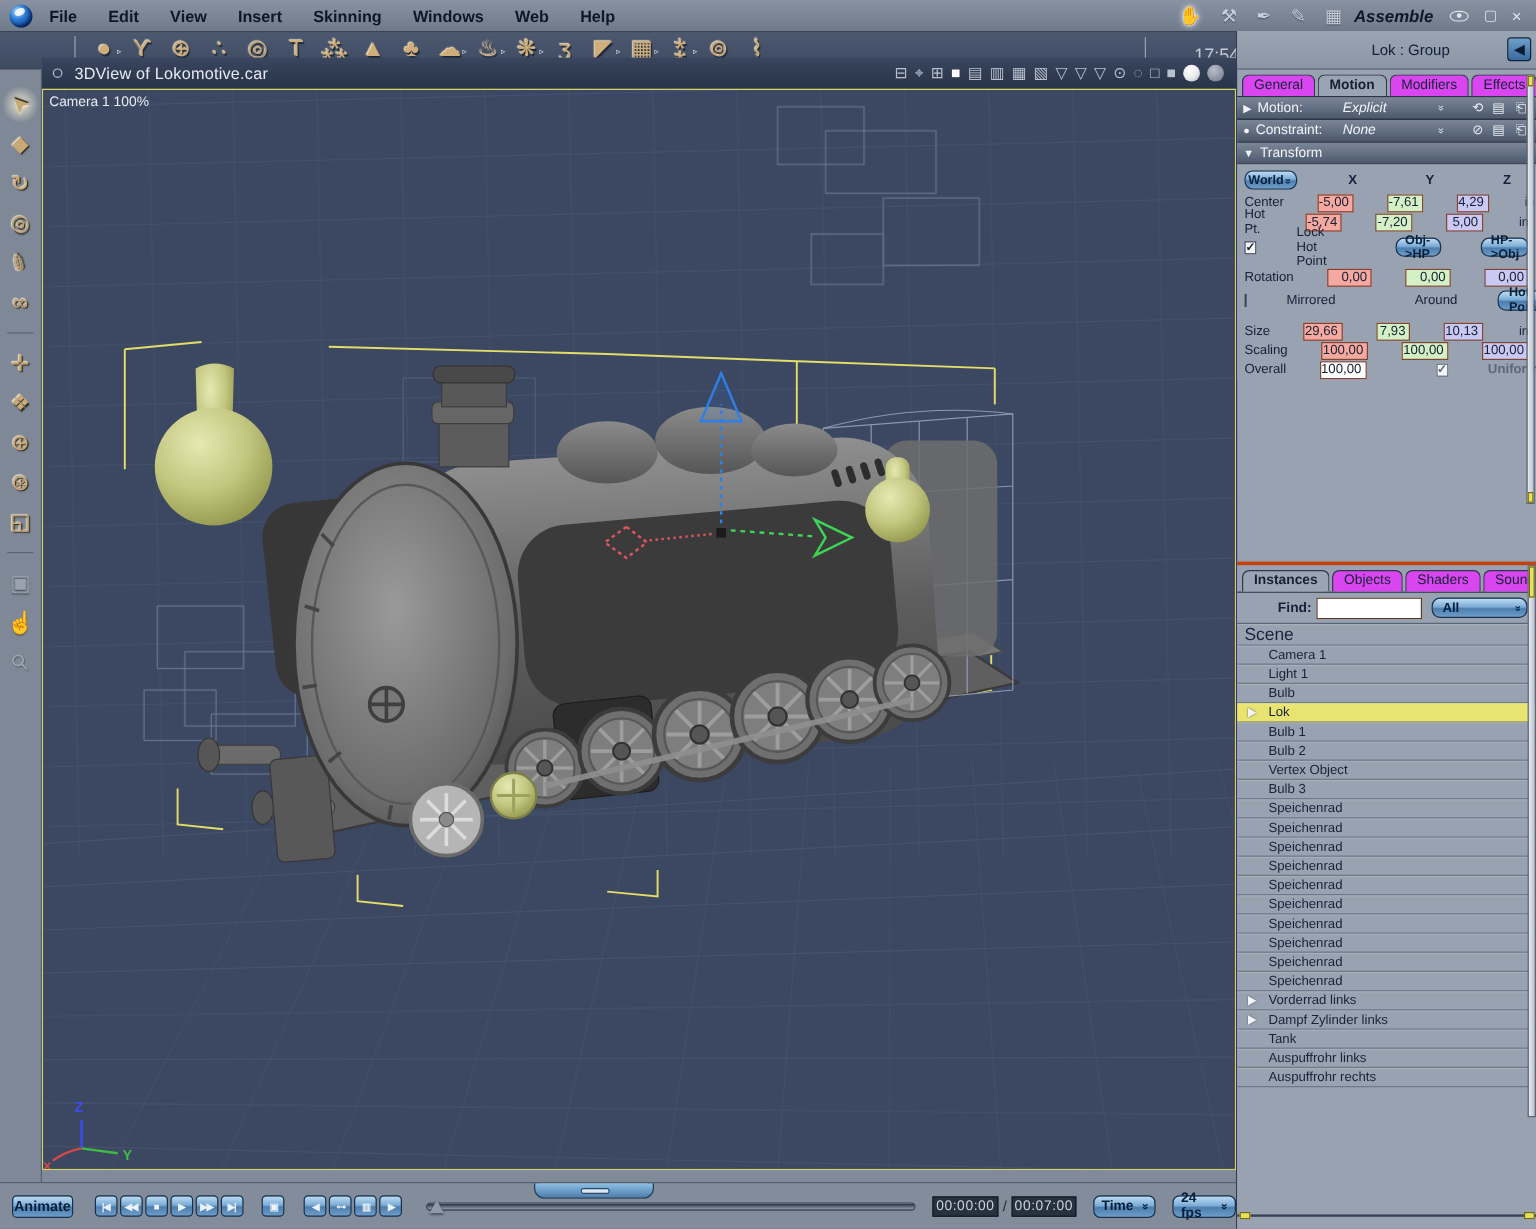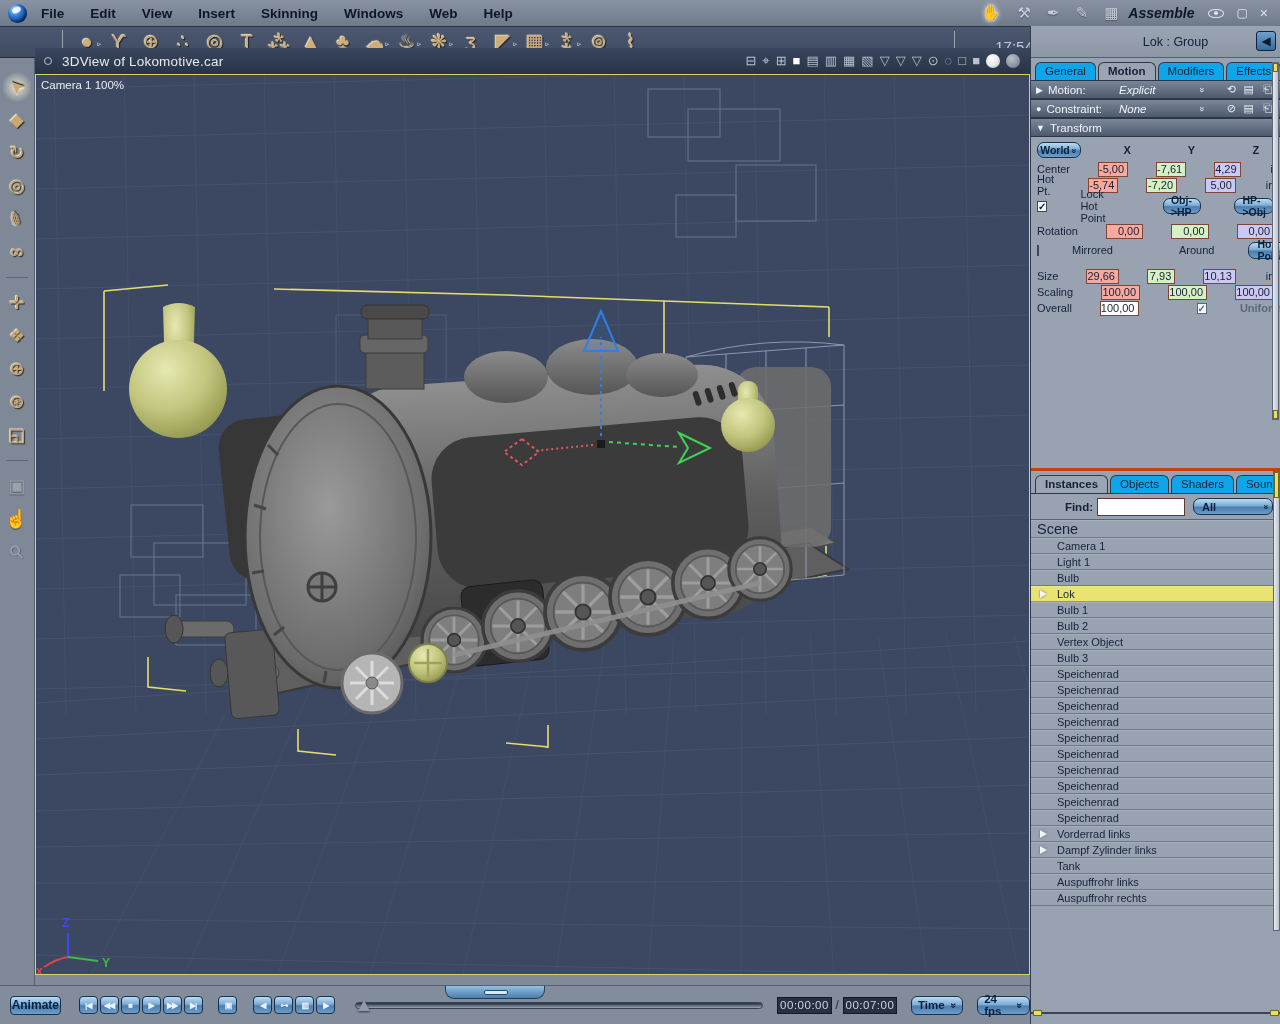--- a/index.html
+++ b/index.html
@@ -95,21 +95,21 @@
   #rightpanel { position:absolute; left:1030px; top:26px; width:250px; height:998px;
     background:#98a2b0; border-left:1px solid #323c4e; }
   #rp-header { height:32px; border-bottom:1px solid #56masking; border-bottom:1px solid #566074;
     display:flex; align-items:center; justify-content:center; position:relative;
     background:linear-gradient(180deg,#9aa4b2,#8property); background:linear-gradient(180deg,#9aa4b2,#8c96a5); }
   #rp-title { font-size:12.5px; color:#10203a;margin-left:40px; }
   #rp-back { position:absolute; right:4px; top:5px; width:20px; height:20px;
     background:linear-gradient(180deg,#6f9fca,#3a6b9e); border:1px solid #0e2440; border-radius:3px;
     color:#0a1c33; font-size:12px; display:flex; align-items:center; justify-content:center; }
   .tabs { display:flex; padding:4px 4px 0 4px; gap:2px; }
-  .tab { font-size:11.5px; color:#152236; background:#0ea5e9; border:1px solid #2e3848; border-bottom:none;
+  .tab { font-size:11.5px; color:#152236; background:#d946ef; border:1px solid #2e3848; border-bottom:none;
     border-radius:6px 6px 0 0; padding:2px 9px 3px 9px; cursor:default; }
   .tab.active { background:#9aa4b2; font-weight:bold; }
   .hdrbar { height:19px; background:linear-gradient(180deg,#76markdown,#4d5a6e);
     background:linear-gradient(180deg,#7b8798,#4d5a6e); border-top:1px solid #2c3646; border-bottom:1px solid #2c3646;
     color:#f2f4f8; font-size:11.5px; display:flex; align-items:center; padding:0 5px; position:relative; }
   .hdrbar .lead { margin-right:5px; font-size:9px; }
   .hdrbar .val { font-style:italic; position:absolute; left:88px; }
   .hdrbar .vchev { position:absolute; left:168px; transform:rotate(90deg); font-size:9px; }
   .hicon { position:absolute; font-size:11px; color:#e8ecf2; }
   .props-body { background:#98a2b0; padding:5px 6px 0 6px; position:relative; }

